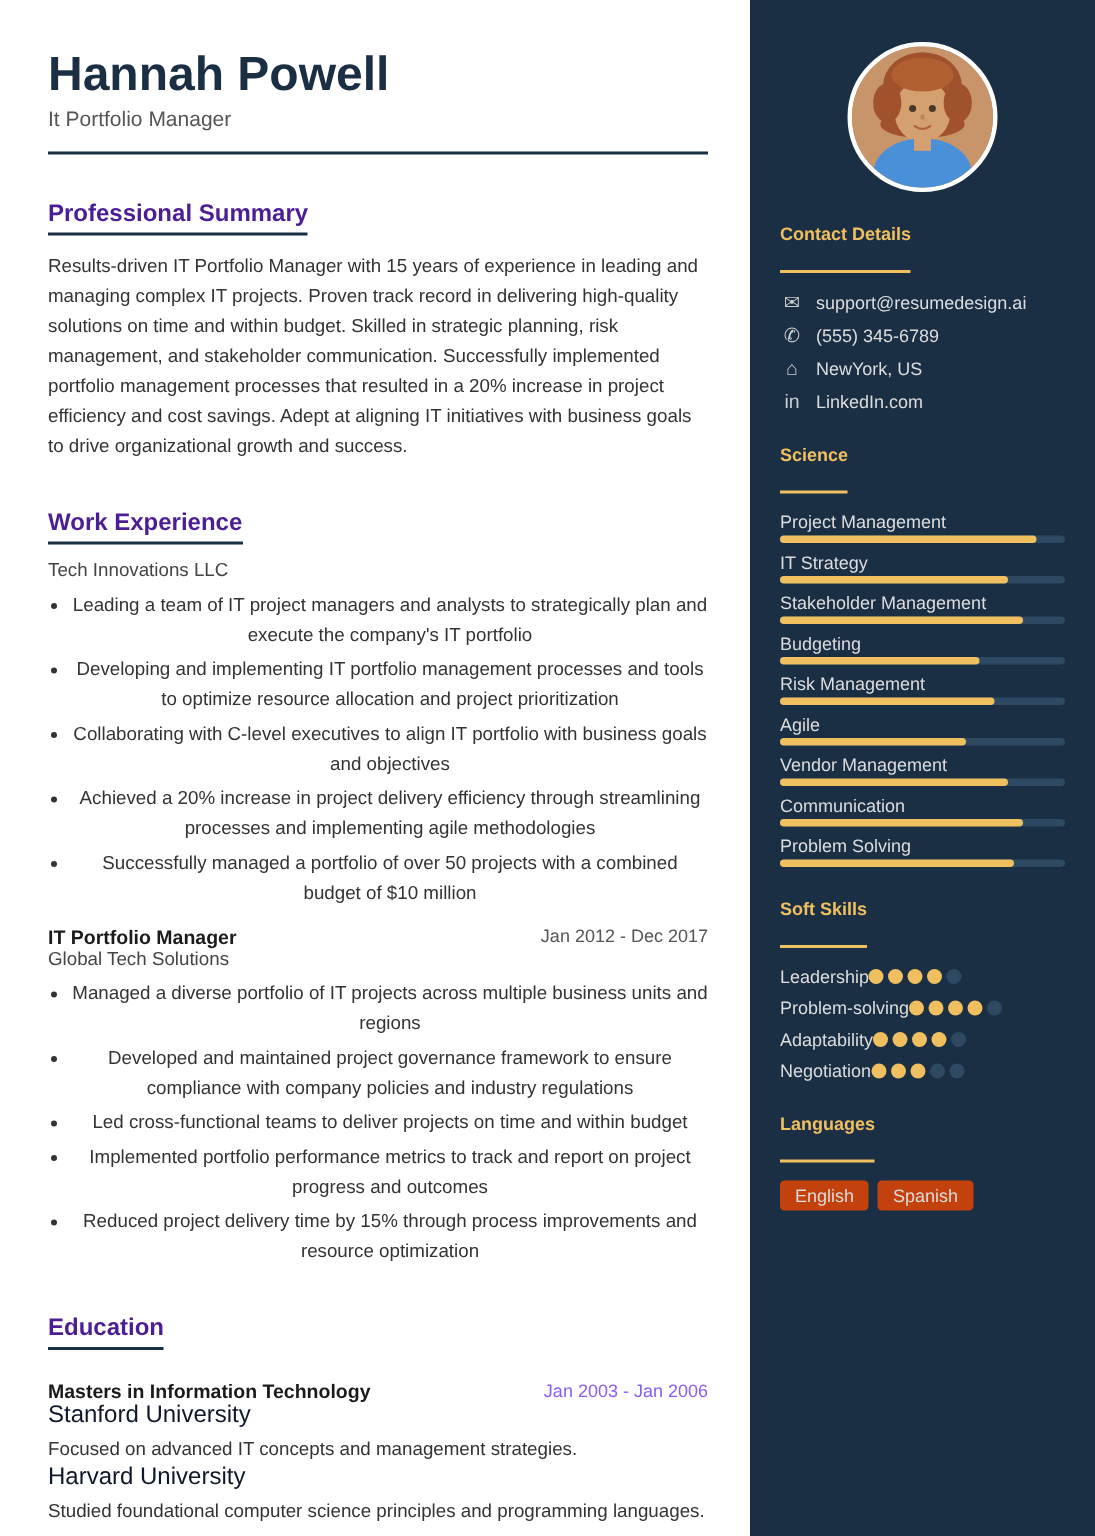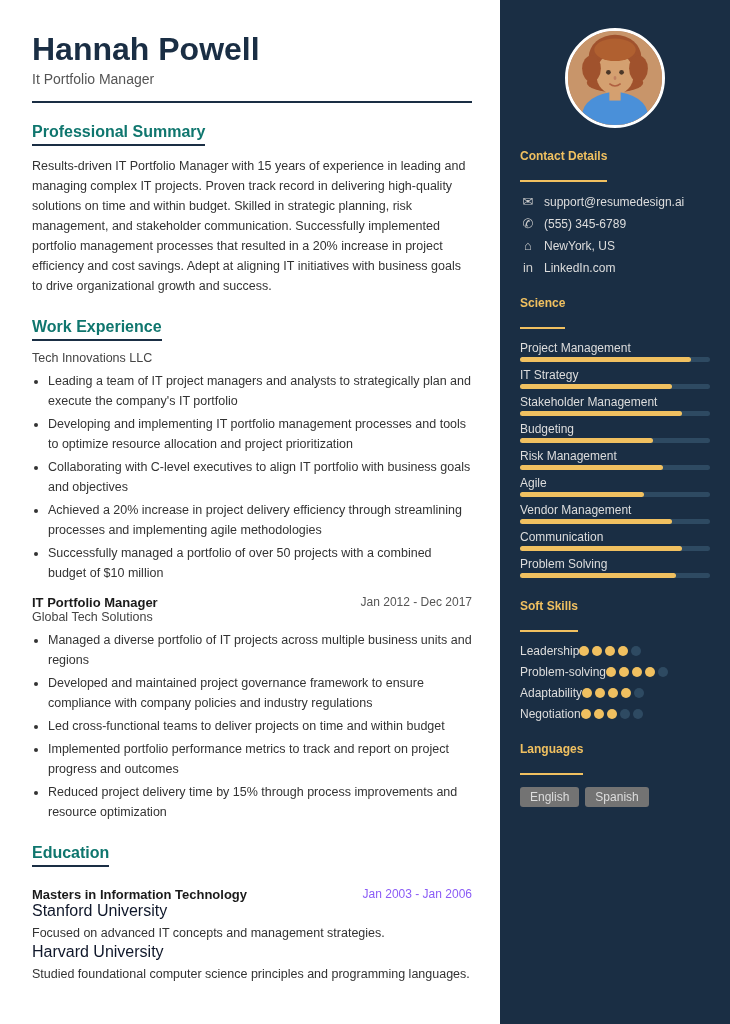--- a/index.html
+++ b/index.html
@@ -47,25 +47,26 @@
       margin-bottom: 20px;
     }
 
     
     .section {
       margin-bottom: 22px;
     }
     .section-title {
       font-size: 16px;
       font-weight: bold;
-      color: #0f766e;
+      color: #4c1d95;
       border-bottom: 2px solid #1a2e44;
       padding-bottom: 3px;
       margin-bottom: 10px;
       display: inline-block;
+      margin-top: 11px;
     }
     .summary-text {
       font-size: 12.5px;
       color: #333;
       line-height: 1.6;
     }
 
     
     .job-header {
       display: flex;
@@ -86,20 +87,21 @@
     .job-company {
       font-size: 12.5px;
       color: #444;
       margin-bottom: 6px;
     }
     .job-bullets {
       padding-left: 16px;
       color: #333;
       font-size: 12.5px;
       line-height: 1.6;
+      text-align: center;
     }
     .job-bullets li {
       margin-bottom: 3px;
     }
 
     
     .edu-header {
       display: flex;
       justify-content: space-between;
       align-items: flex-start;
@@ -224,21 +226,21 @@
       background: #2e4a62;
     }
 
     
     .lang-tags {
       display: flex;
       gap: 6px;
       flex-wrap: wrap;
     }
     .lang-tag {
-      background: #737373;
+      background: #c2410c;
       color: #ddd;
       font-size: 12px;
       padding: 3px 10px;
       border-radius: 3px;
     }
   </style>
 </head>
 <body>
 
 <div class="left-col">

